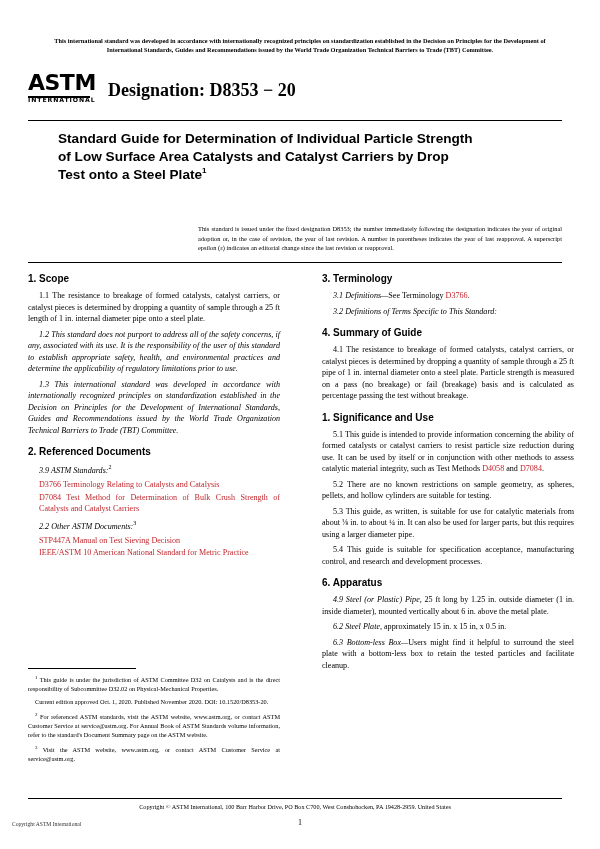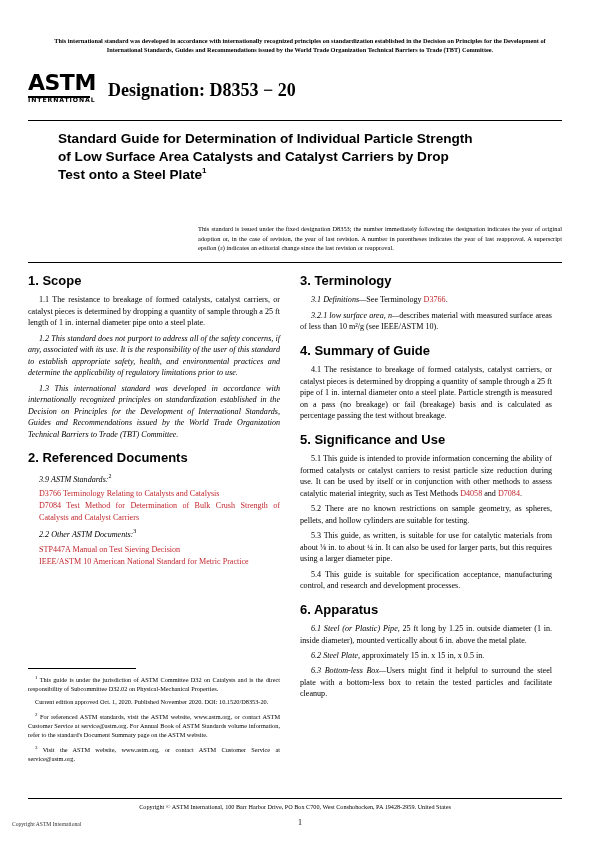--- a/index.html
+++ b/index.html
@@ -127,25 +127,25 @@
   }
   .col {
     position: absolute;
     top: 0;
     width: 252px;
     font-size: 8.1px;
     line-height: 1.42;
     text-align: justify;
   }
   .col-left { left: 0; }
-  .col-right { left: 272px; }
+  .col-right { left: 294px; }
 
   h2.sec {
     font-family: "Liberation Sans", sans-serif;
-    font-size: 13px;
+    font-size: 10px;
     font-weight: bold;
     margin: 9px 0 4px 0;
   }
   h2.sec:first-child { margin-top: 0; }
 
   p.para {
     margin: 0 0 4px 0;
     text-indent: 11px;
   }
   p.italic { font-style: italic; }
@@ -280,33 +280,33 @@
         <p class="refitem hang"><span>STP447A</span> <span>Manual on Test Sieving Decision</span></p>
         <p class="refitem hang"><span>IEEE/ASTM 10</span> <span>American National Standard for Metric Practice</span></p>
       </div>
 
     </div>
 
     <div class="col col-right">
 
       <h2 class="sec">3. Terminology</h2>
       <p class="para"><span class="it">3.1 Definitions—</span><span>See Terminology </span><span class="lnk">D3766</span><span>.</span></p>
-      <p class="para"><span class="it">3.2.1 low surface area, n—</span><span>describes material with measured surface areas of less than 10 m²/g (see IEEE/ASTM 10).</span></p>
+      <p class="para italic">3.2 Definitions of Terms Specific to This Standard:</p>
 
       <h2 class="sec">4. Summary of Guide</h2>
       <p class="para">4.1 The resistance to breakage of formed catalysts, catalyst carriers, or catalyst pieces is determined by dropping a quantity of sample through a 25 ft pipe of 1 in. internal diameter onto a steel plate. Particle strength is measured on a pass (no breakage) or fail (breakage) basis and is calculated as percentage passing the test without breakage.</p>
 
-      <h2 class="sec">5. Significance and Use</h2>
+      <h2 class="sec">1. Significance and Use</h2>
       <p class="para"><span>5.1 This guide is intended to provide information concerning the ability of formed catalysts or catalyst carriers to resist particle size reduction during use. It can be used by itself or in conjunction with other methods to assess catalytic material integrity, such as Test Methods </span><span class="lnk">D4058</span><span> and </span><span class="lnk">D7084</span><span>.</span></p>
       <p class="para">5.2 There are no known restrictions on sample geometry, as spheres, pellets, and hollow cylinders are suitable for testing.</p>
       <p class="para">5.3 This guide, as written, is suitable for use for catalytic materials from about ⅛ in. to about ¼ in. It can also be used for larger parts, but this requires using a larger diameter pipe.</p>
       <p class="para">5.4 This guide is suitable for specification acceptance, manufacturing control, and research and development processes.</p>
 
       <h2 class="sec">6. Apparatus</h2>
-      <p class="para"><span class="it">6.1 Steel (or Plastic) Pipe,</span><span> 25 ft long by 1.25 in. outside diameter (1 in. inside diameter), mounted vertically about 6 in. above the metal plate.</span></p>
+      <p class="para"><span class="it">4.9 Steel (or Plastic) Pipe,</span><span> 25 ft long by 1.25 in. outside diameter (1 in. inside diameter), mounted vertically about 6 in. above the metal plate.</span></p>
       <p class="para"><span class="it">6.2 Steel Plate,</span><span> approximately 15 in. x 15 in, x 0.5 in.</span></p>
       <p class="para"><span class="it">6.3 Bottom-less Box—</span><span>Users might find it helpful to surround the steel plate with a bottom-less box to retain the tested particles and facilitate cleanup.</span></p>
 
     </div>
   </div>
 
   <div class="fn-rule"></div>
   <div class="footnotes">
     <p><sup>1</sup> <span>This guide is under the jurisdiction of ASTM Committee D32 on Catalysts and is the direct responsibility of Subcommittee D32.02 on Physical-Mechanical Properties.</span></p>
     <p>Current edition approved Oct. 1, 2020. Published November 2020. DOI: 10.1520/D8353-20.</p>

